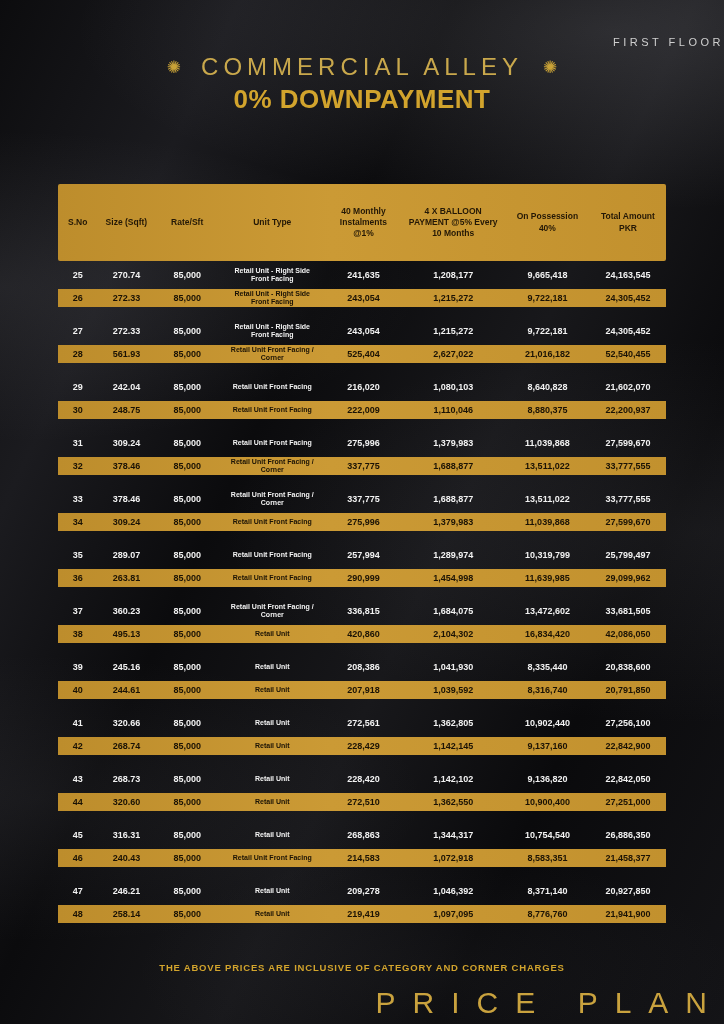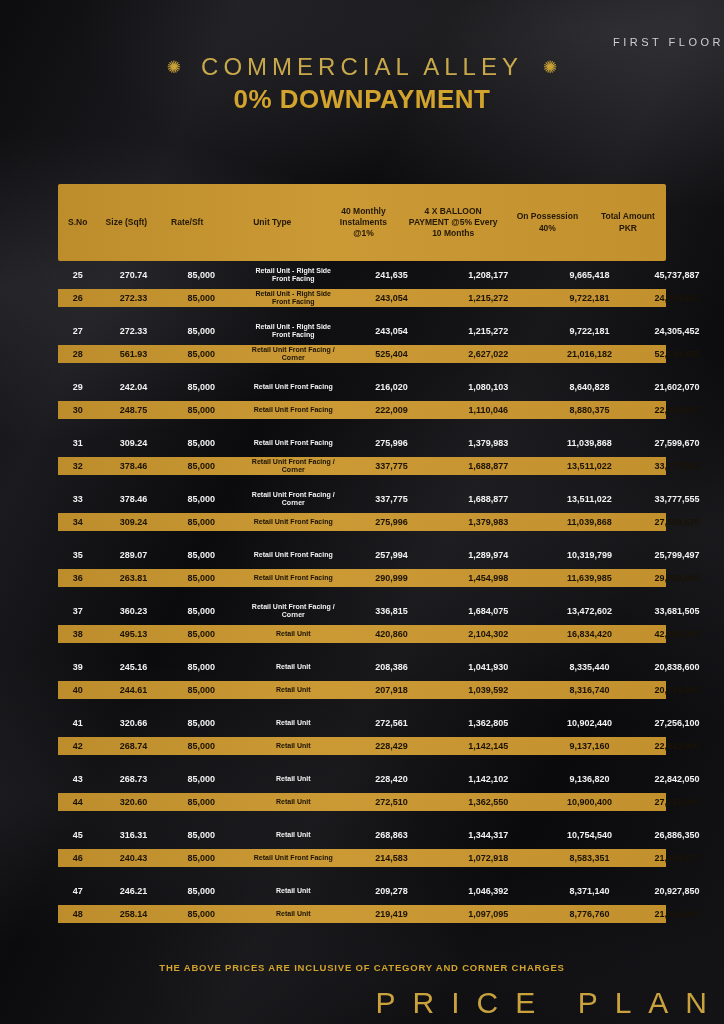--- a/index.html
+++ b/index.html
@@ -52,21 +52,21 @@
     background:linear-gradient(90deg,#bd8d2c,#cb9a35 45%,#c2912e);
     border-radius:2px;
     color:#241806; font-weight:bold; font-size:8.5px; line-height:1.3;
     text-align:center;
   }
   .table-header .hcell{padding:0 3px;}
 
   .rows .row{
     display:grid; grid-template-columns:var(--cols);
     align-items:center; min-height:28px;
-    color:#f2f2f2; font-size:9px; font-weight:bold; text-align:center;gap:7px;
+    color:#f2f2f2; font-size:9px; font-weight:bold; text-align:center;
   }
   .rows .row.gold{
     background:linear-gradient(90deg,#bd8d2c,#cb9a35 45%,#c2912e);
     color:#1a1205; min-height:18px; margin-bottom:10px;
   }
   .cell{padding:0 2px;}
   .cell.c-unit{font-size:7px; line-height:1.2; font-weight:bold; padding:0 6px;}
 
   .footer-note{
     position:absolute; top:926px; left:0; width:100%; text-align:center;
@@ -107,21 +107,21 @@
     </div>
     <div class="rows">
   <div class="row">
     <div class="cell c-sno">25</div>
     <div class="cell c-size">270.74</div>
     <div class="cell c-rate">85,000</div>
     <div class="cell c-unit">Retail Unit - Right Side Front Facing</div>
     <div class="cell c-month">241,635</div>
     <div class="cell c-ball">1,208,177</div>
     <div class="cell c-poss">9,665,418</div>
-    <div class="cell c-total">45,737,887</div>
+    <div class="cell c-total">24,163,545</div>
   </div>
 
   <div class="row gold">
     <div class="cell c-sno">26</div>
     <div class="cell c-size">272.33</div>
     <div class="cell c-rate">85,000</div>
     <div class="cell c-unit">Retail Unit - Right Side Front Facing</div>
     <div class="cell c-month">243,054</div>
     <div class="cell c-ball">1,215,272</div>
     <div class="cell c-poss">9,722,181</div>

